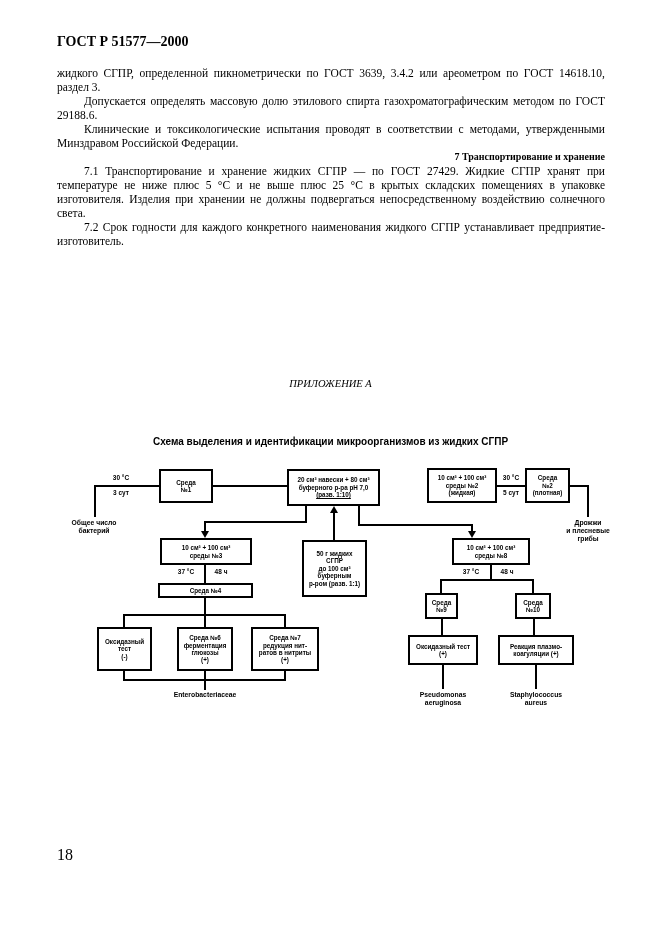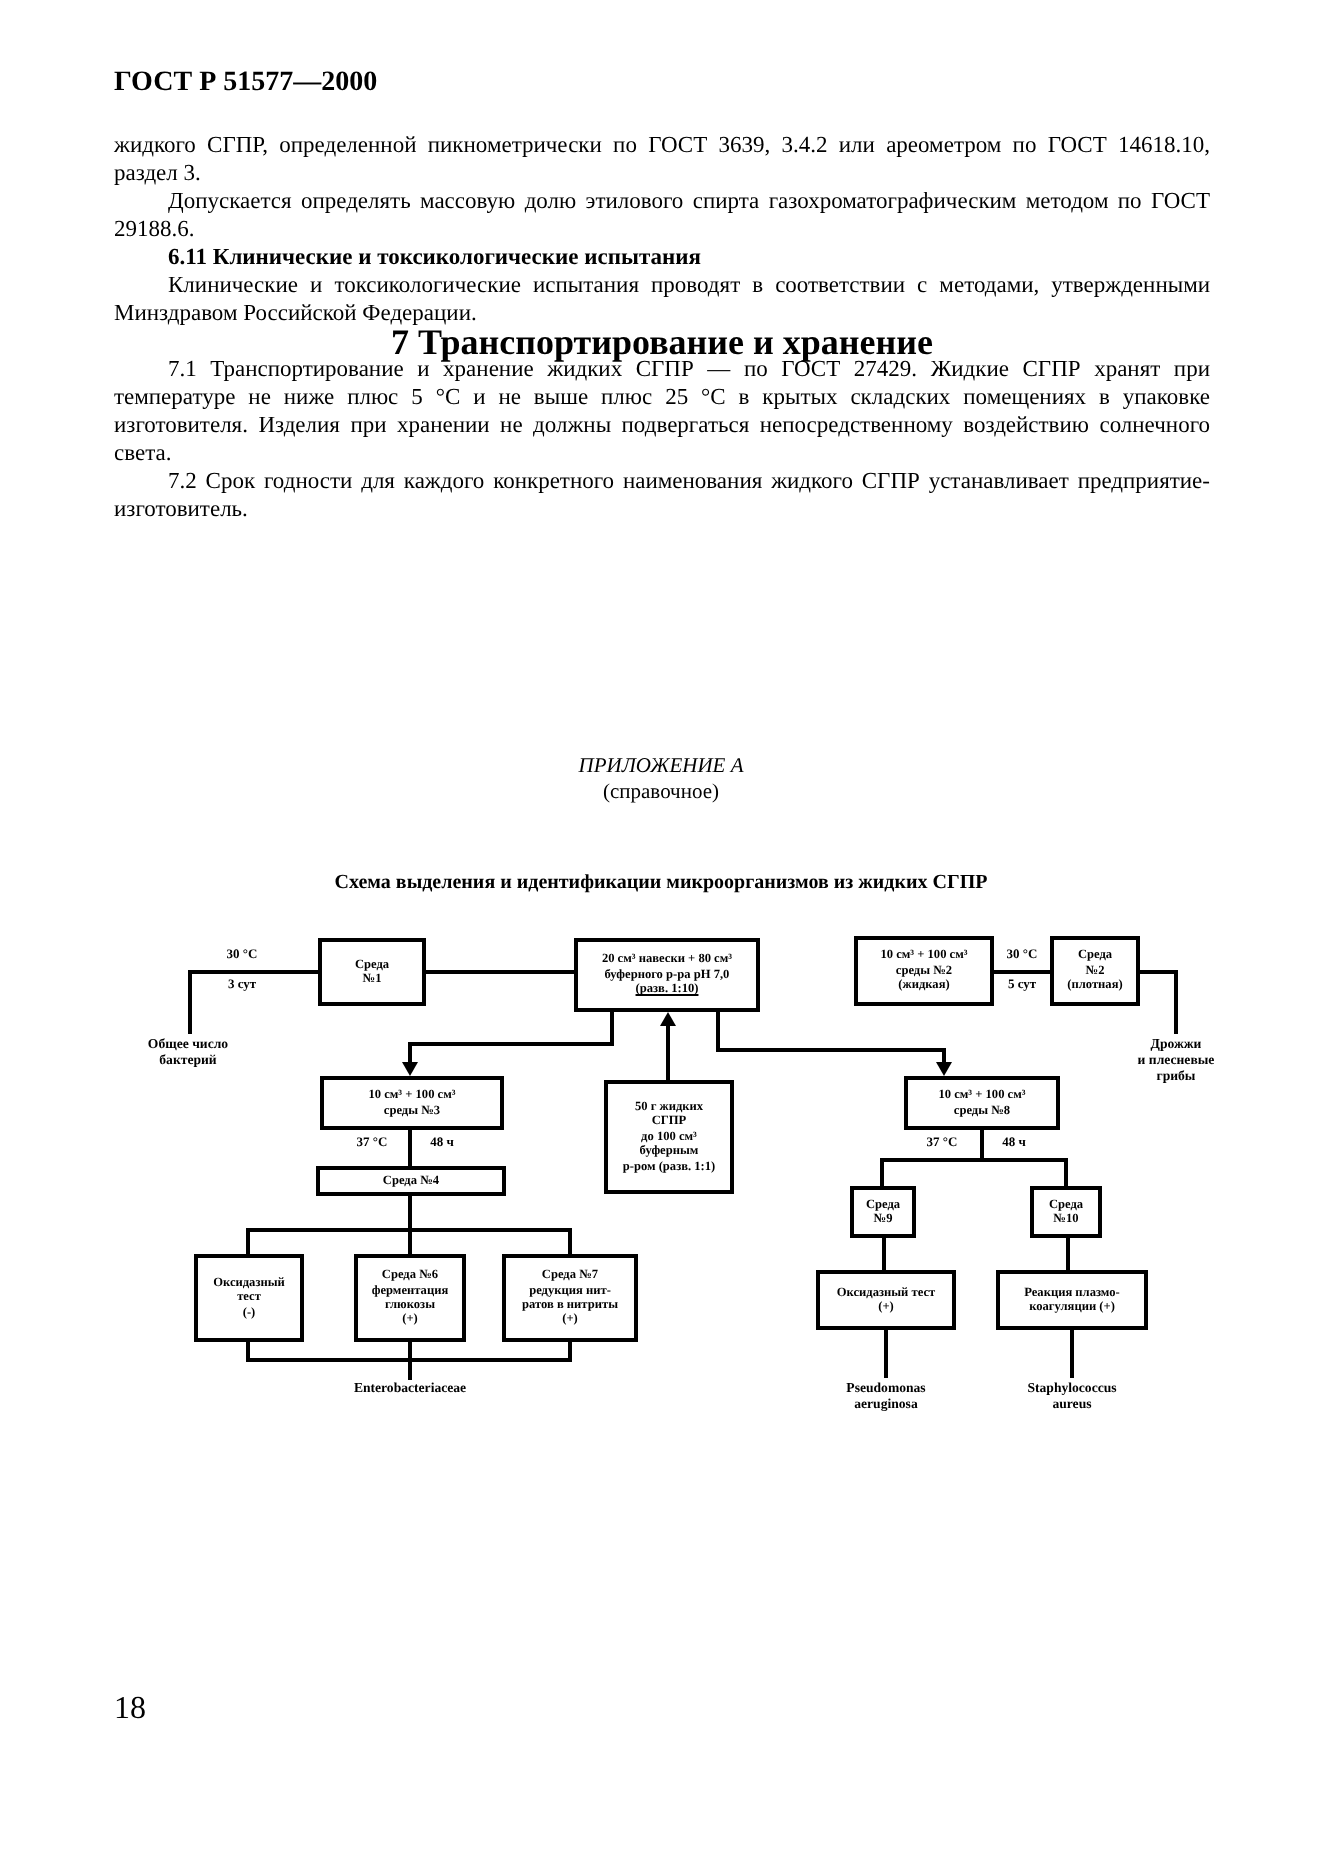--- a/index.html
+++ b/index.html
@@ -4,26 +4,26 @@
 <style>
   html,body{margin:0;padding:0;background:#e8e8e8;}
   .page{position:relative;width:661px;height:936px;background:#ffffff;margin:0 auto;
         font-family:"Liberation Serif",serif;color:#000;overflow:hidden;}
   
   .gost-header{position:absolute;left:57px;top:34px;font-size:14px;font-weight:bold;}
   .textblock{position:absolute;left:57px;top:66px;width:548px;font-size:11.5px;line-height:14px;text-align:justify;}
   .textblock p{margin:0;text-indent:27px;}
   .textblock p.noindent{text-indent:0;}
   .subheading{font-weight:bold;}
-  .section-heading{font-size:18px;font-weight:bold;margin:13px 0 12px 27px;text-indent:0 !important;text-align:center;font-family:Liberation Serif, serif;}
+  .section-heading{font-size:10px;font-weight:bold;margin:13px 0 12px 27px;text-indent:0 !important;text-align:right;font-family:Liberation Serif, serif;}
   .appendix{position:absolute;left:0;top:377px;width:661px;text-align:center;font-size:10.5px;line-height:13px;}
   .appendix .app-title{font-style:italic;}
   .page-number{position:absolute;left:57px;top:846px;font-size:16px;}
   
-  .diagram{position:absolute;left:0;top:0;width:661px;height:936px;font-family:Liberation Serif, serif;}
+  .diagram{position:absolute;left:0;top:0;width:661px;height:936px;font-family:Liberation Sans, sans-serif;}
   .dtitle{position:absolute;left:0;top:436px;width:661px;text-align:center;font-size:10px;font-weight:bold;}
   .dbox{position:absolute;border:2px solid #000;background:#fff;box-sizing:border-box;
         display:flex;flex-direction:column;align-items:center;justify-content:center;
         text-align:center;font-size:6.3px;line-height:7.4px;font-weight:bold;white-space:pre-line;}
   .dtext{position:absolute;text-align:center;font-size:6.8px;line-height:8.2px;font-weight:bold;white-space:pre-line;}
   .dlabel{position:absolute;text-align:center;font-size:6.5px;line-height:7.5px;font-weight:bold;white-space:pre;}
   .hl{position:absolute;height:2px;background:#000;}
   .vl{position:absolute;width:2px;background:#000;}
   .arr-d{position:absolute;width:0;height:0;border-left:4px solid transparent;border-right:4px solid transparent;border-top:7px solid #000;}
   .arr-u{position:absolute;width:0;height:0;border-left:4px solid transparent;border-right:4px solid transparent;border-bottom:7px solid #000;}
@@ -32,30 +32,28 @@
 </head>
 <body>
 
 <div class="page">
 
   <div class="gost-header">ГОСТ Р 51577—2000</div>
 
   <div class="textblock">
     <p class="noindent">жидкого СГПР, определенной пикнометрически по ГОСТ 3639, 3.4.2 или ареометром по ГОСТ 14618.10, раздел 3.</p>
     <p>Допускается определять массовую долю этилового спирта газохроматографическим методом по ГОСТ 29188.6.</p>
-    <p class="subheading">6.11 Клинические и токсикологические испытания</p>
     <p>Клинические и токсикологические испытания проводят в соответствии с методами, утвержденными Минздравом Российской Федерации.</p>
     <p class="section-heading">7  Транспортирование и хранение</p>
     <p>7.1 Транспортирование и хранение жидких СГПР — по ГОСТ 27429. Жидкие СГПР хранят при температуре не ниже плюс 5 °С и не выше плюс 25 °С в крытых складских помещениях в упаковке изготовителя. Изделия при хранении не должны подвергаться непосредственному воздействию солнечного света.</p>
     <p>7.2 Срок годности для каждого конкретного наименования жидкого СГПР устанавливает предприятие-изготовитель.</p>
   </div>
 
   <div class="appendix">
     <div class="app-title">ПРИЛОЖЕНИЕ А</div>
-    <div>(справочное)</div>
   </div>
 
   <div class="diagram">
     <div class="dtitle">Схема выделения и идентификации микроорганизмов из жидких СГПР</div>
 
     <div class="hl" style="left:95px;top:485px;width:64px;"></div>
     <div class="dlabel" style="left:103px;top:474px;width:36px;">30 °C</div>
     <div class="dlabel" style="left:103px;top:489px;width:36px;">3 сут</div>
     <div class="vl" style="left:94px;top:485px;height:32px;"></div>
     <div class="dtext" style="left:56px;top:519px;width:76px;">Общее число

